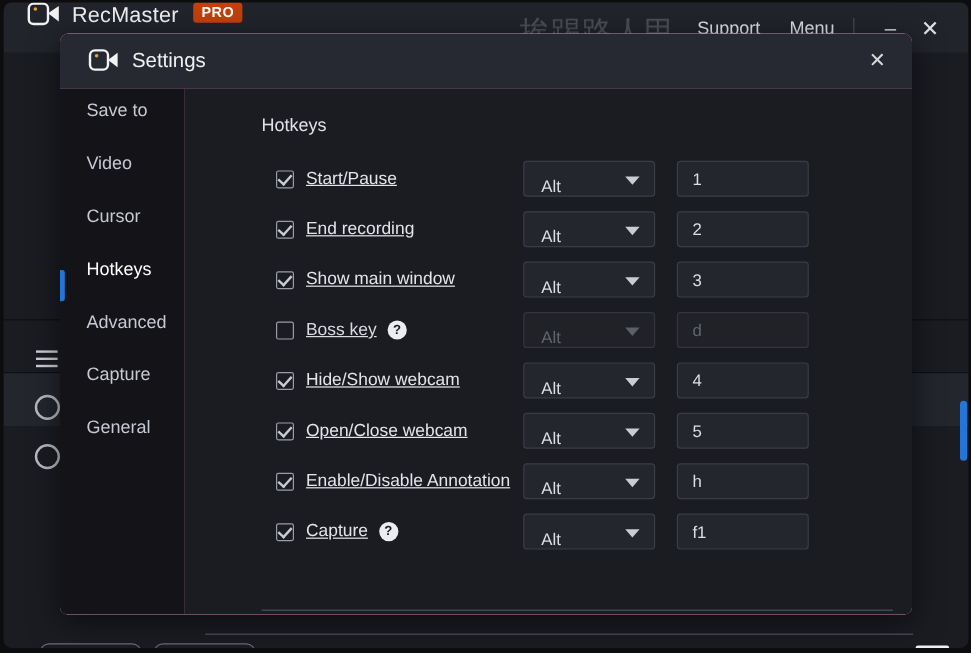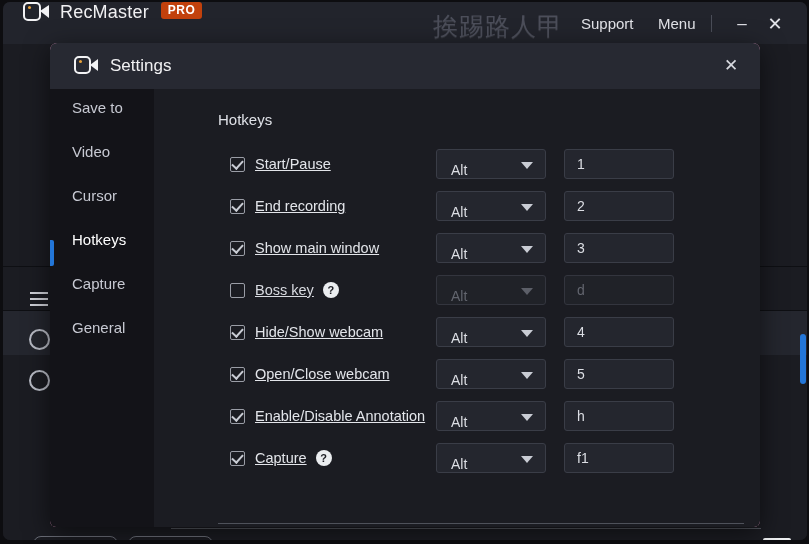--- a/index.html
+++ b/index.html
@@ -227,21 +227,21 @@
     top: 484px;
     width: 590px;
     height: 1px;
     background: #53565f;
   }
 
   
   .dialog {
     position: absolute;
     left: 50px;
-    top: 43px;
+    top: 28px;
     width: 710px;
     height: 484px;
     background: #f9a8d4;
     border-radius: 7px 7px 6px 6px;
     box-shadow: 0 6px 26px rgba(0,0,0,.55);
     overflow: hidden;
   }
   .dlg-header {
     position: absolute;
     left: 0; top: 0;
@@ -529,20 +529,24 @@
       <div class="nav-item">
 
         <span>Cursor</span>
       </div>
       <div class="nav-item active">
         <span class="bar"></span>
         <span>Hotkeys</span>
       </div>
       <div class="nav-item">
 
+        <span>Advanced</span>
+      </div>
+      <div class="nav-item">
+
         <span>Capture</span>
       </div>
       <div class="nav-item">
 
         <span>General</span>
       </div>
     </div>
 
     <div class="dlg-content">
       <div class="section-title">Hotkeys</div>

